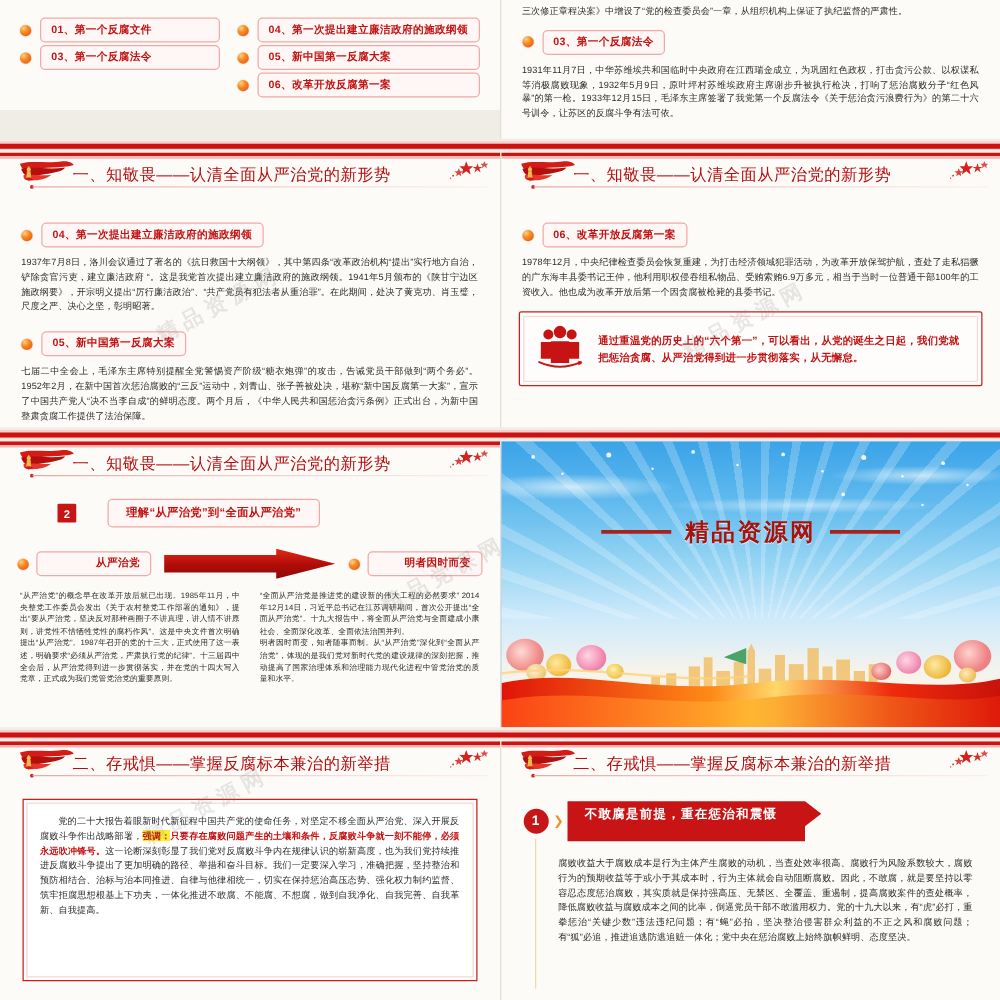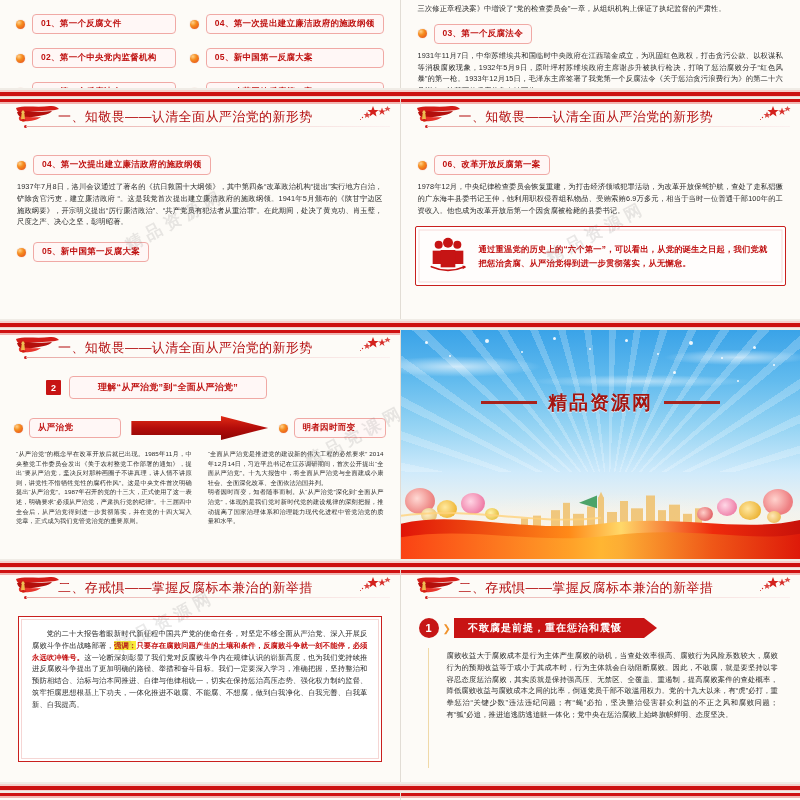--- a/index.html
+++ b/index.html
@@ -51,21 +51,21 @@
     font-size:7.3px;line-height:1.62;color:#2b2b2b;text-align:justify;
     letter-spacing:.1px;
   }
   .body-txt.sm{font-size:6.2px;line-height:1.55;}
   .hl{background:#fbee3a;color:#c40f0f;font-weight:bold;}
   .redtxt{color:#c40f0f;font-weight:bold;}
 
   
   .s1{padding:14px 16px 0 16px;}
   .s1 .cols{display:flex;gap:14px;}
-  .s1 .col{flex:1;display:flex;flex-direction:column;gap:14px;}
+  .s1 .col{flex:1;display:flex;flex-direction:column;gap:2px;}
   .s1 .item{display:flex;align-items:center;gap:7px;}
   .s1 .item .pillbox{flex:1;}
 
   
   .pad{padding:11px 17px 0 17px;}
   .head-row{display:flex;align-items:center;gap:7px;margin:9px 0 6px 0;}
 
   
   .callout{
     margin:10px 14px 0 14px;border:1.4px solid #c9201e;border-radius:2px;
@@ -74,45 +74,45 @@
   }
   .callout .ppl{flex:0 0 auto;width:40px;height:40px;}
   .callout .ctxt{font-size:8.3px;line-height:1.72;color:#c11313;font-weight:bold;letter-spacing:.2px;}
 
   
   .numrow{display:flex;align-items:center;gap:0;margin:16px 0 0 46px;}
   .numbadge{
     width:15px;height:15px;background:#c71414;color:#fff;font-size:9px;font-weight:bold;
     display:flex;align-items:center;justify-content:center;border-radius:1px;flex:0 0 auto;
   }
-  .numrow .pillbox{margin-left:8px;padding:4px 28px;font-size:9px;}
+  .numrow .pillbox{margin-left:25px;padding:4px 14px;font-size:9px;}
   .flowrow{display:flex;align-items:center;margin:16px 0 0 0;padding:0 14px;gap:4px;}
   .flowrow .side{display:flex;align-items:center;gap:6px;flex:0 0 auto;}
-  .flowrow .side .pillbox{width:74px;text-align:left;}
+  .flowrow .side .pillbox{width:74px;text-align:right;}
   .arrow{flex:1;height:26px;position:relative;margin:0 4px;}
   .twocol{display:flex;gap:16px;padding:8px 16px 0 16px;}
   .twocol .c{flex:1;}
 
   
   .boxed{
     margin:16px 18px 0 18px;border:1.3px solid #c9201e;background:#fff;
     padding:11px 13px 13px 13px;min-height:120px;
     box-shadow:inset 0 0 0 2px #fff, inset 0 0 0 3px #f5d6d4;
   }
 
   
   .banner-row{display:flex;align-items:center;margin:18px 0 0 18px;}
   .circ{
     width:20px;height:20px;border-radius:50%;background:#c61616;color:#fff;
     font-size:11px;font-weight:bold;display:flex;align-items:center;justify-content:center;flex:0 0 auto;
   }
   .chev{color:#f0922c;font-size:10px;font-weight:bold;margin:0 3px 0 4px;}
   .ribbon{
     position:relative;background:#c81414;height:20px;display:flex;align-items:center;
-    padding:0 22px 0 14px;
+    padding:0 22px 12px 14px;
   }
   .ribbon span{color:#fff;font-size:10px;font-weight:bold;letter-spacing:1px;white-space:nowrap;}
   .ribbon:after{
     content:"";position:absolute;right:-13px;top:0;border-left:13px solid #c81414;
     border-top:10px solid transparent;border-bottom:10px solid transparent;
   }
   .sideline{position:absolute;left:27px;top:78px;bottom:14px;width:1.5px;background:#f0d9a8;}
 
   
   .divider{position:relative;width:400px;height:100%;overflow:hidden;background:#7cc6ef;}
@@ -158,24 +158,20 @@
     <div class="slide" style="height:88px">
       <div class="s1">
         <div class="cols">
           <div class="col">
             <div class="item">
               <span class="bullet"></span>
               <span class="pillbox">01、第一个反腐文件</span>
             </div>
             <div class="item">
               <span class="bullet"></span>
-              <span class="pillbox">02、第一个中央党内监督机构</span>
-            </div>
-            <div class="item">
-              <span class="bullet"></span>
               <span class="pillbox">03、第一个反腐法令</span>
             </div>
           </div>
           <div class="col">
             <div class="item">
               <span class="bullet"></span>
               <span class="pillbox">04、第一次提出建立廉洁政府的施政纲领</span>
             </div>
             <div class="item">
               <span class="bullet"></span>
@@ -183,21 +179,21 @@
             </div>
             <div class="item">
               <span class="bullet"></span>
               <span class="pillbox">06、改革开放反腐第一案</span>
             </div>
           </div>
         </div>
       </div>
     </div>
 
-    <div class="slide rt" style="height:88px">
+    <div class="slide rt" style="height:111px">
       <div class="pad" style="padding-top:3px">
         <div class="body-txt">三次修正章程决案》中增设了“党的检查委员会”一章，从组织机构上保证了执纪监督的严肃性。</div>
         <div class="head-row">
           <span class="bullet"></span>
           <span class="pillbox">03、第一个反腐法令</span>
         </div>
         <div class="body-txt">1931年11月7日，中华苏维埃共和国临时中央政府在江西瑞金成立，为巩固红色政权，打击贪污公款、以权谋私等消极腐败现象，1932年5月9日，原叶坪村苏维埃政府主席谢步升被执行枪决，打响了惩治腐败分子“红色风暴”的第一枪。1933年12月15日，毛泽东主席签署了我党第一个反腐法令《关于惩治贪污浪费行为》的第二十六号训令，让苏区的反腐斗争有法可依。</div>
       </div>
     </div>
   </div>
@@ -244,20 +240,21 @@
       <div class="pad">
         <div class="head-row" style="margin-top:15px">
           <span class="bullet"></span>
           <span class="pillbox">04、第一次提出建立廉洁政府的施政纲领</span>
         </div>
         <div class="body-txt">1937年7月8日，洛川会议通过了著名的《抗日救国十大纲领》，其中第四条“改革政治机构“提出”实行地方自治，铲除贪官污吏，建立廉洁政府 “。这是我党首次提出建立廉洁政府的施政纲领。1941年5月颁布的《陕甘宁边区施政纲要》，开宗明义提出“厉行廉洁政治”、“共产党员有犯法者从重治罪”。在此期间，处决了黄克功、肖玉璧，尺度之严、决心之坚，彰明昭著。</div>
         <div class="head-row" style="margin-top:14px">
           <span class="bullet"></span>
           <span class="pillbox">05、新中国第一反腐大案</span>
         </div>
+        <div class="body-txt">七届二中全会上，毛泽东主席特别提醒全党警惕资产阶级“糖衣炮弹”的攻击，告诫党员干部做到“两个务必”。1952年2月，在新中国首次惩治腐败的“三反”运动中，刘青山、张子善被处决，堪称“新中国反腐第一大案”，宣示了中国共产党人“决不当李自成”的鲜明态度。两个月后，《中华人民共和国惩治贪污条例》正式出台，为新中国整肃贪腐工作提供了法治保障。</div>
       </div>
       <div class="wm" style="left:120px;top:110px">精品资源网</div>
     </div>
 
     <div class="slide rt" style="height:220px">
       <div class="hdr">
         <div class="topline"></div>
         <div class="topline2"></div>
         <div class="flag">
           <svg viewBox="0 0 92 42" width="46" height="21">

